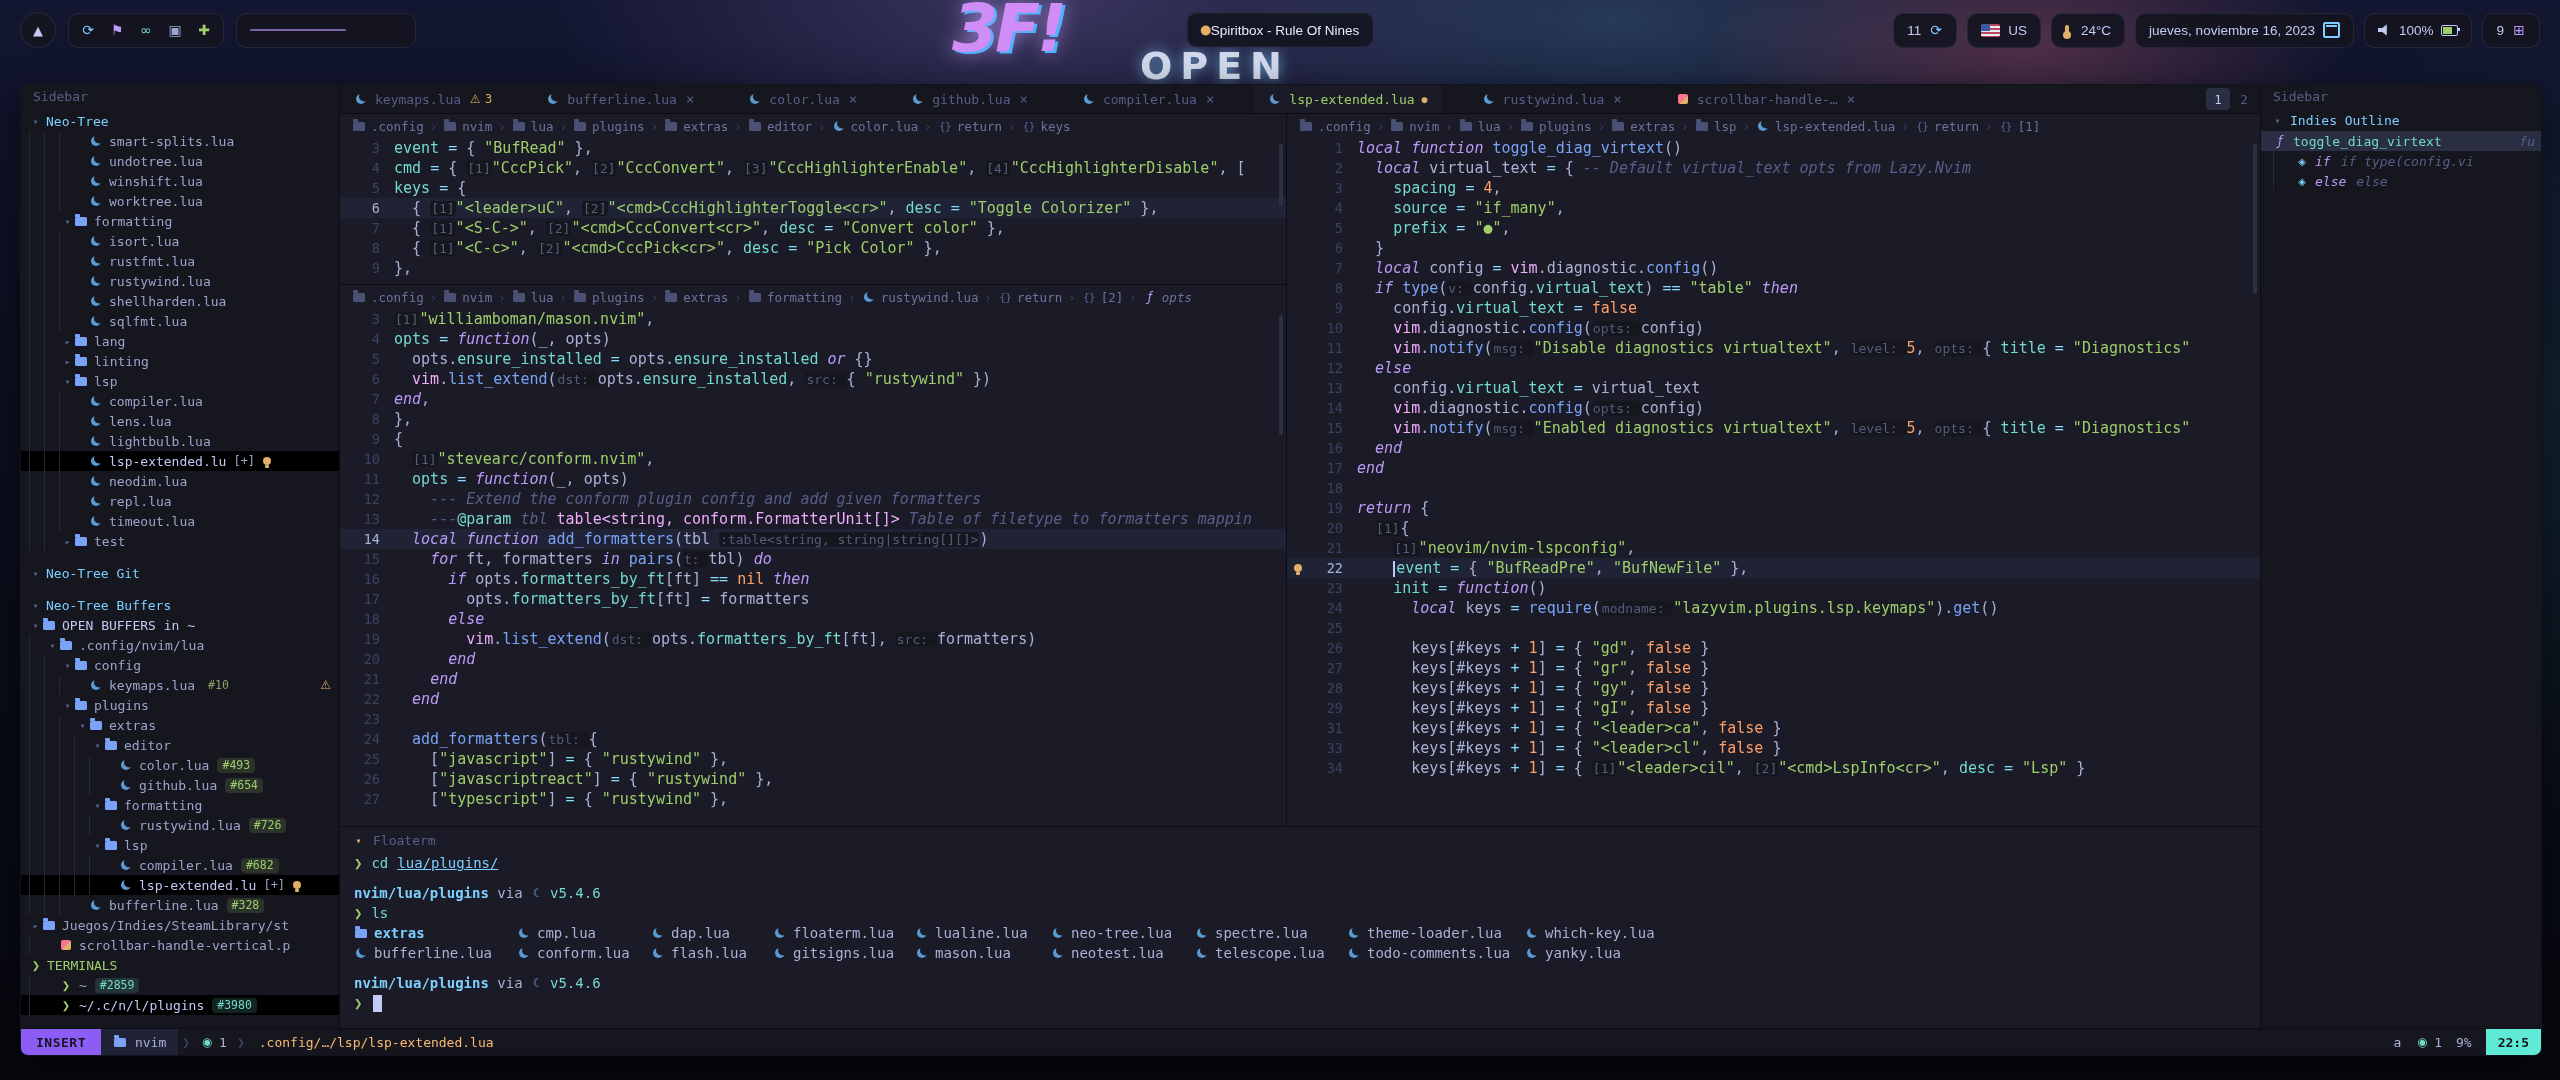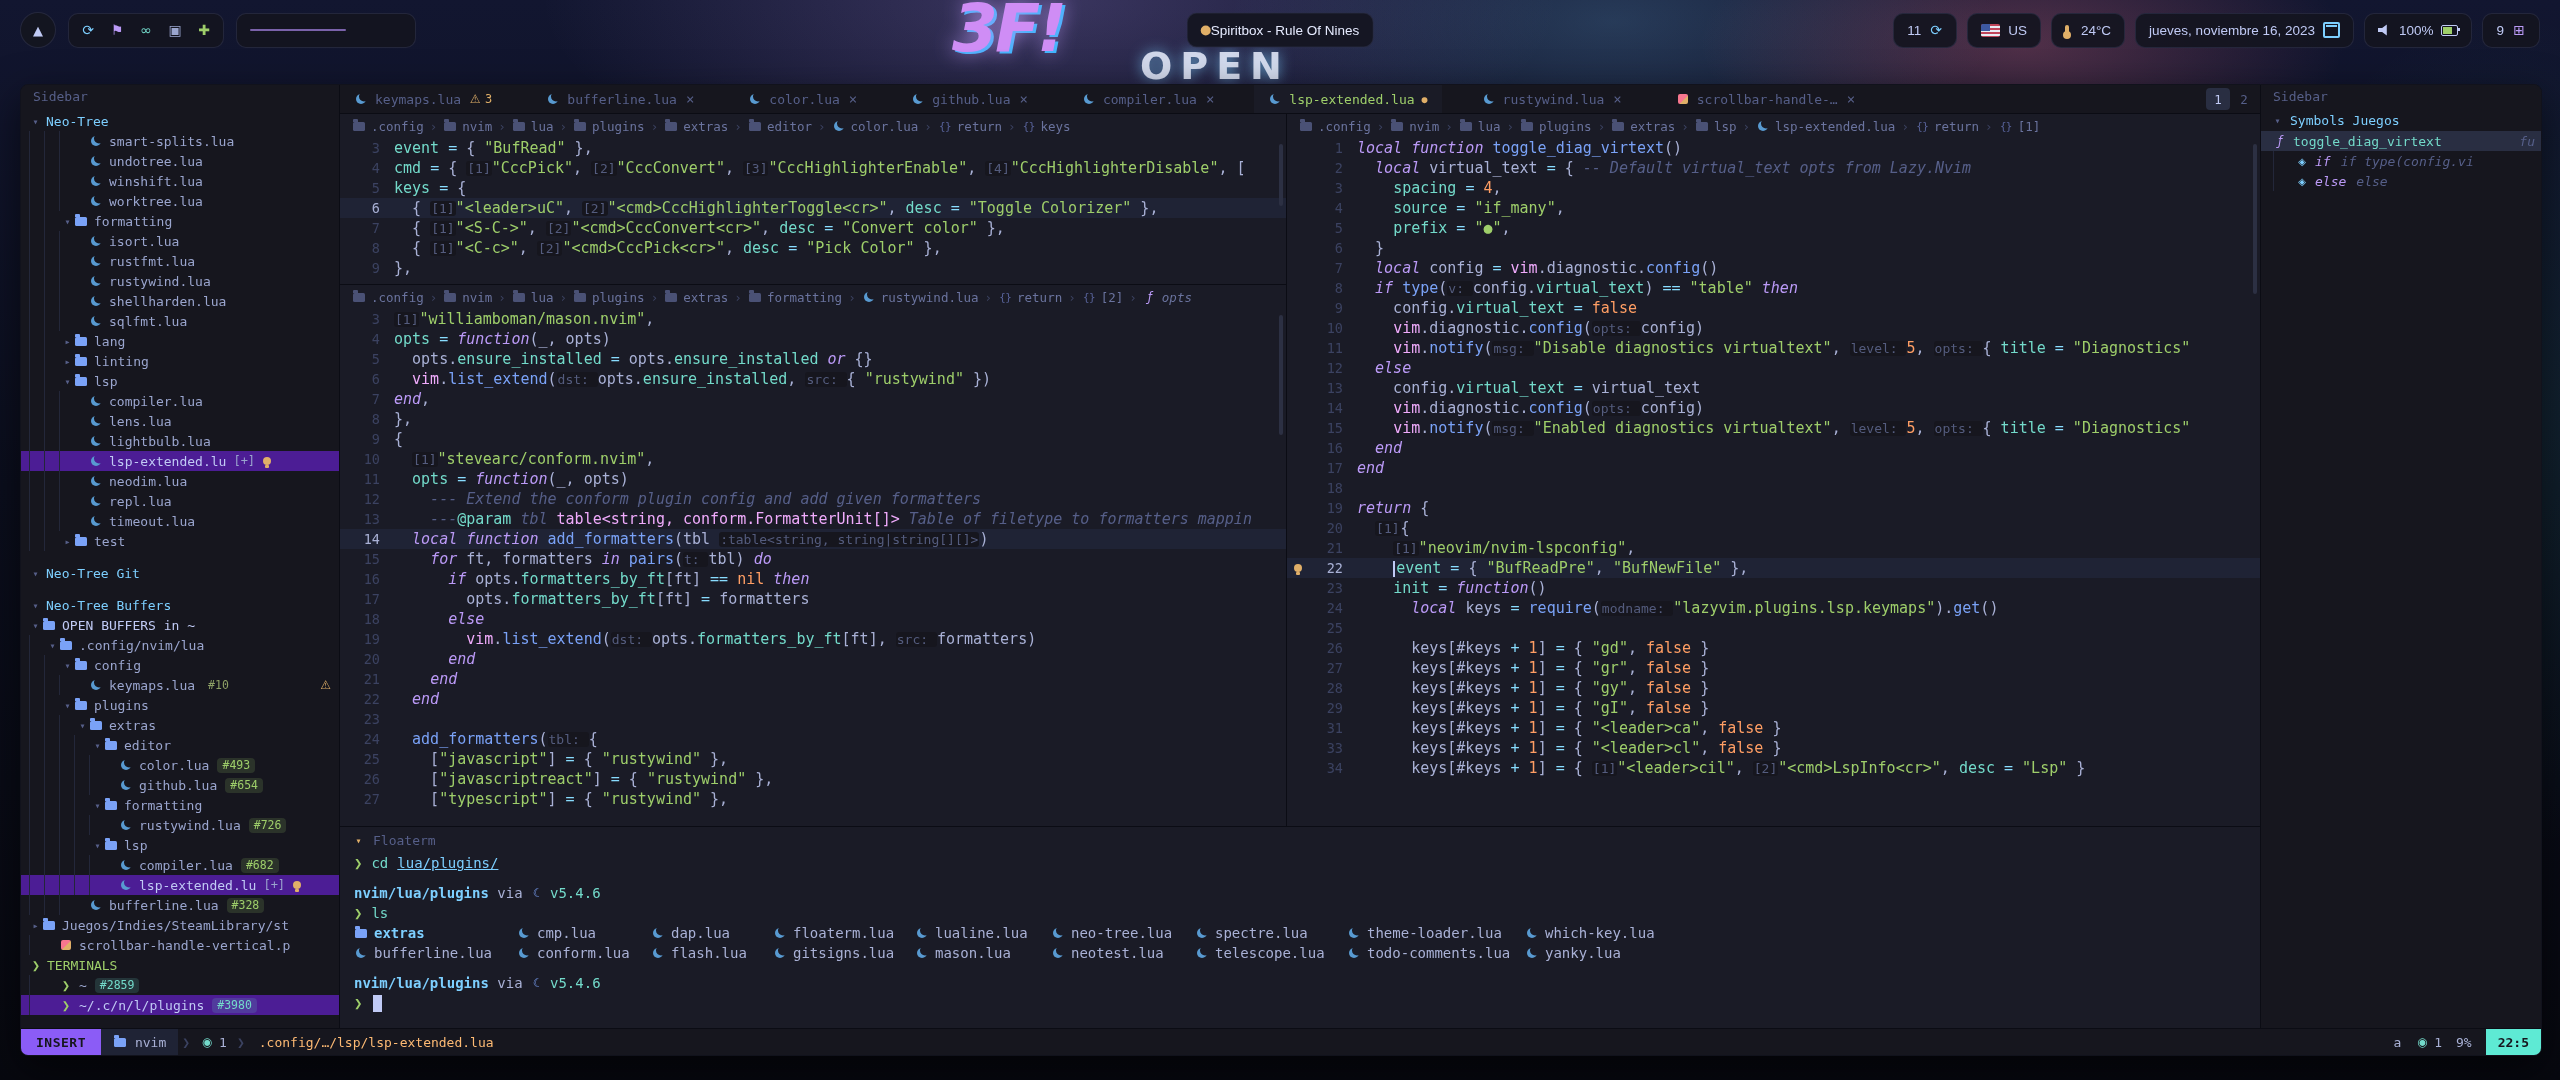--- a/index.html
+++ b/index.html
@@ -56,21 +56,21 @@
     font-family:"DejaVu Sans Mono",monospace;}
   .nv-row{flex:1;display:flex;min-height:0;}
   .sb-left{width:318px;background:#16161e;border-right:1px solid #0b0c14;display:flex;flex-direction:column;overflow:hidden;}
   .sb-right{width:280px;background:#16161e;border-left:1px solid #0b0c14;overflow:hidden;}
   .nv-main{flex:1;display:flex;flex-direction:column;min-width:0;}
   .panel-title{height:24px;line-height:24px;padding-left:12px;color:#565f89;font-size:13px;flex:none;}
 
   
   #left-tree{flex:1;overflow:hidden;padding-top:2px;}
   .trow{height:20px;display:flex;align-items:center;padding-left:8px;font-size:13px;color:#9aa5ce;white-space:nowrap;overflow:hidden;cursor:pointer;}
-  .trow.sel{background:#4c1d95;color:#c0caf5;}
+  .trow.sel{background:#000000;color:#c0caf5;}
   .trow .tlabel{margin-left:6px;}
   .thead{color:#7dcfff;}
   .thead .tlabel{color:#7dcfff;margin-left:4px;}
   .hdr-green .tlabel,.thead.hdr-green{color:#9ece6a;}
   .buffers-root{color:#c0caf5;}
   .tgap{height:12px;}
   .guides{align-self:stretch;flex:none;margin-right:2px;
     background:repeating-linear-gradient(to right,#23273a 0 1px,transparent 1px 15px);}
   .chev{width:13px;flex:none;color:#565f89;font-size:10px;text-align:center;}
   .tplus{margin-left:7px;color:#9aa5ce;font-size:12px;}
@@ -761,21 +761,21 @@
               <div class="ft-line"><span class="ft-path">nvim/lua/plugins</span><span class="ft-via"> via </span><span class="ic ic-moon2"></span><span class="ft-ver">v5.4.6</span></div>
               <div class="ft-line"><span class="ft-prompt">❯</span><span class="block-cursor"></span></div>
             </div>
         </section>
       </main>
 
       <aside class="sb-right">
         <div class="panel-title">Sidebar</div>
         <div class="outline-head">
           <span class="chev">▾</span>
-          <span>Symbols Juegos</span>
+          <span>Indies Outline</span>
         </div>
         <div id="outline">
             <div class="orow sel">
               <span class="ic ic-fn"></span>
               <span class="olabel teal">toggle_diag_virtext</span>
               <span class="odetail">fu</span>
             </div>
             <div class="orow">
               <span class="guides" style="width: 14px;"></span>
               <span class="ic ic-key"></span>

